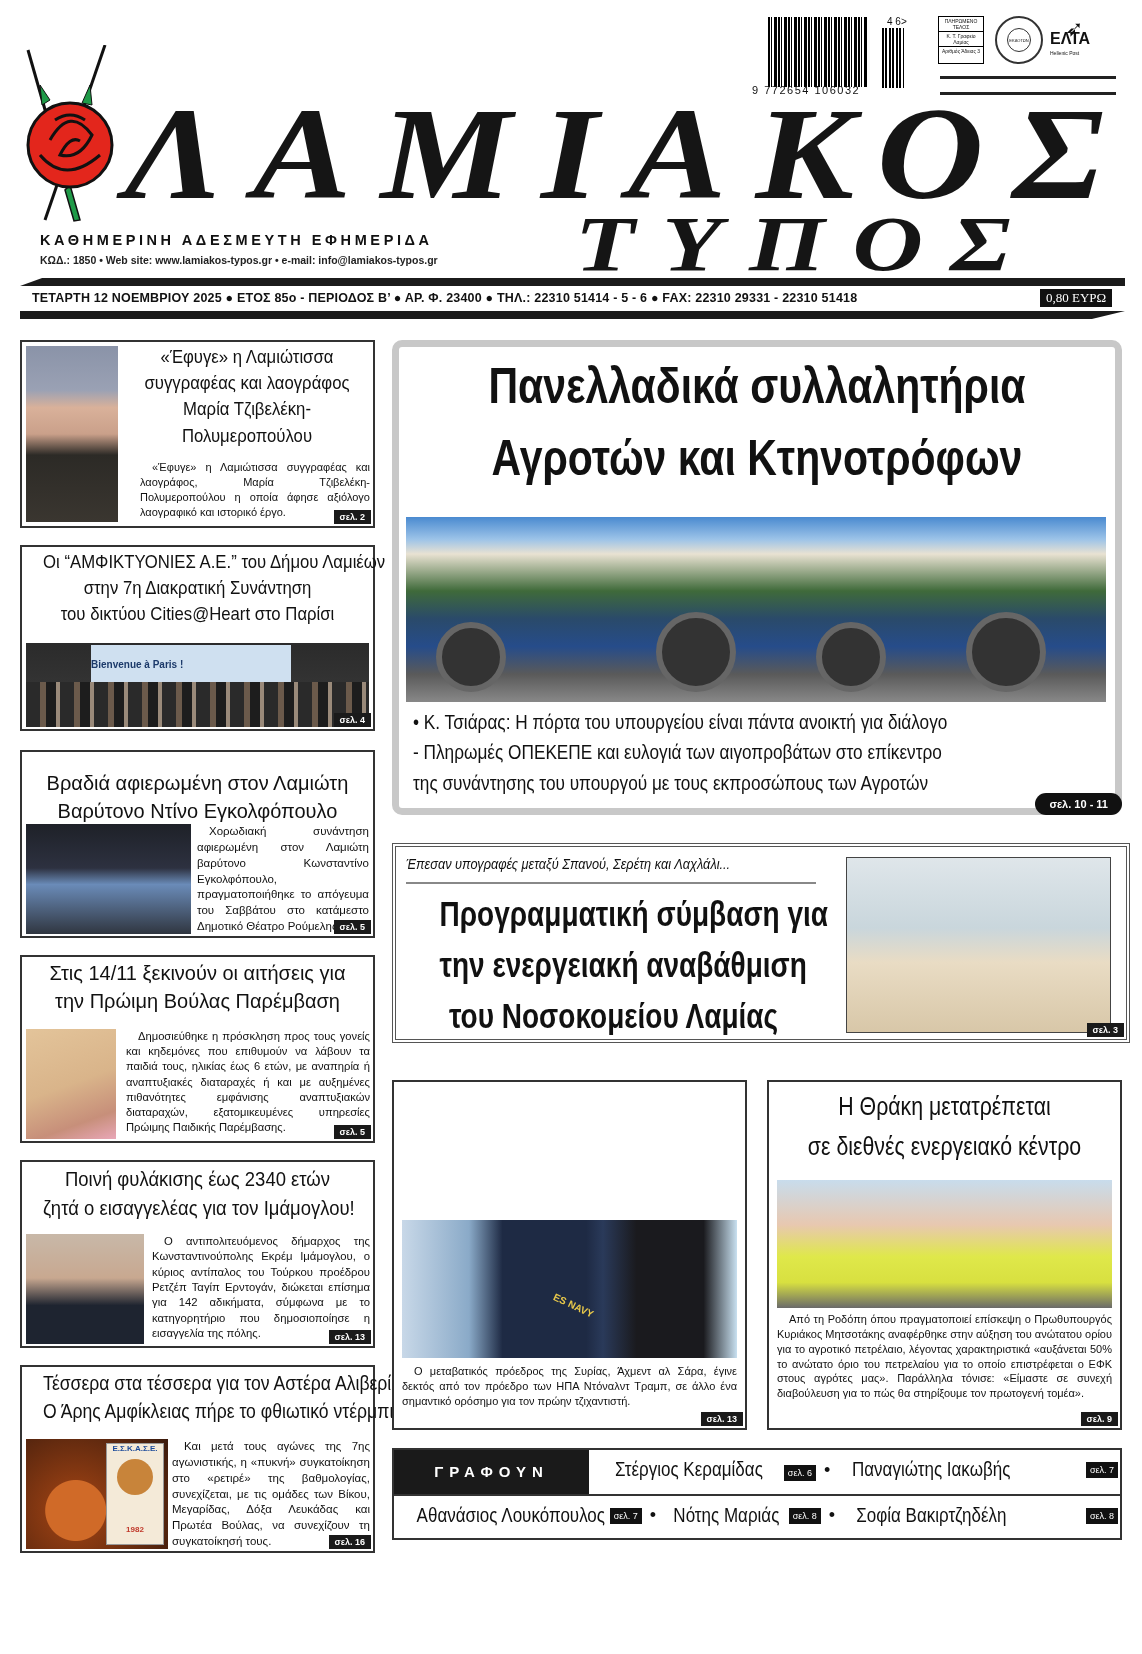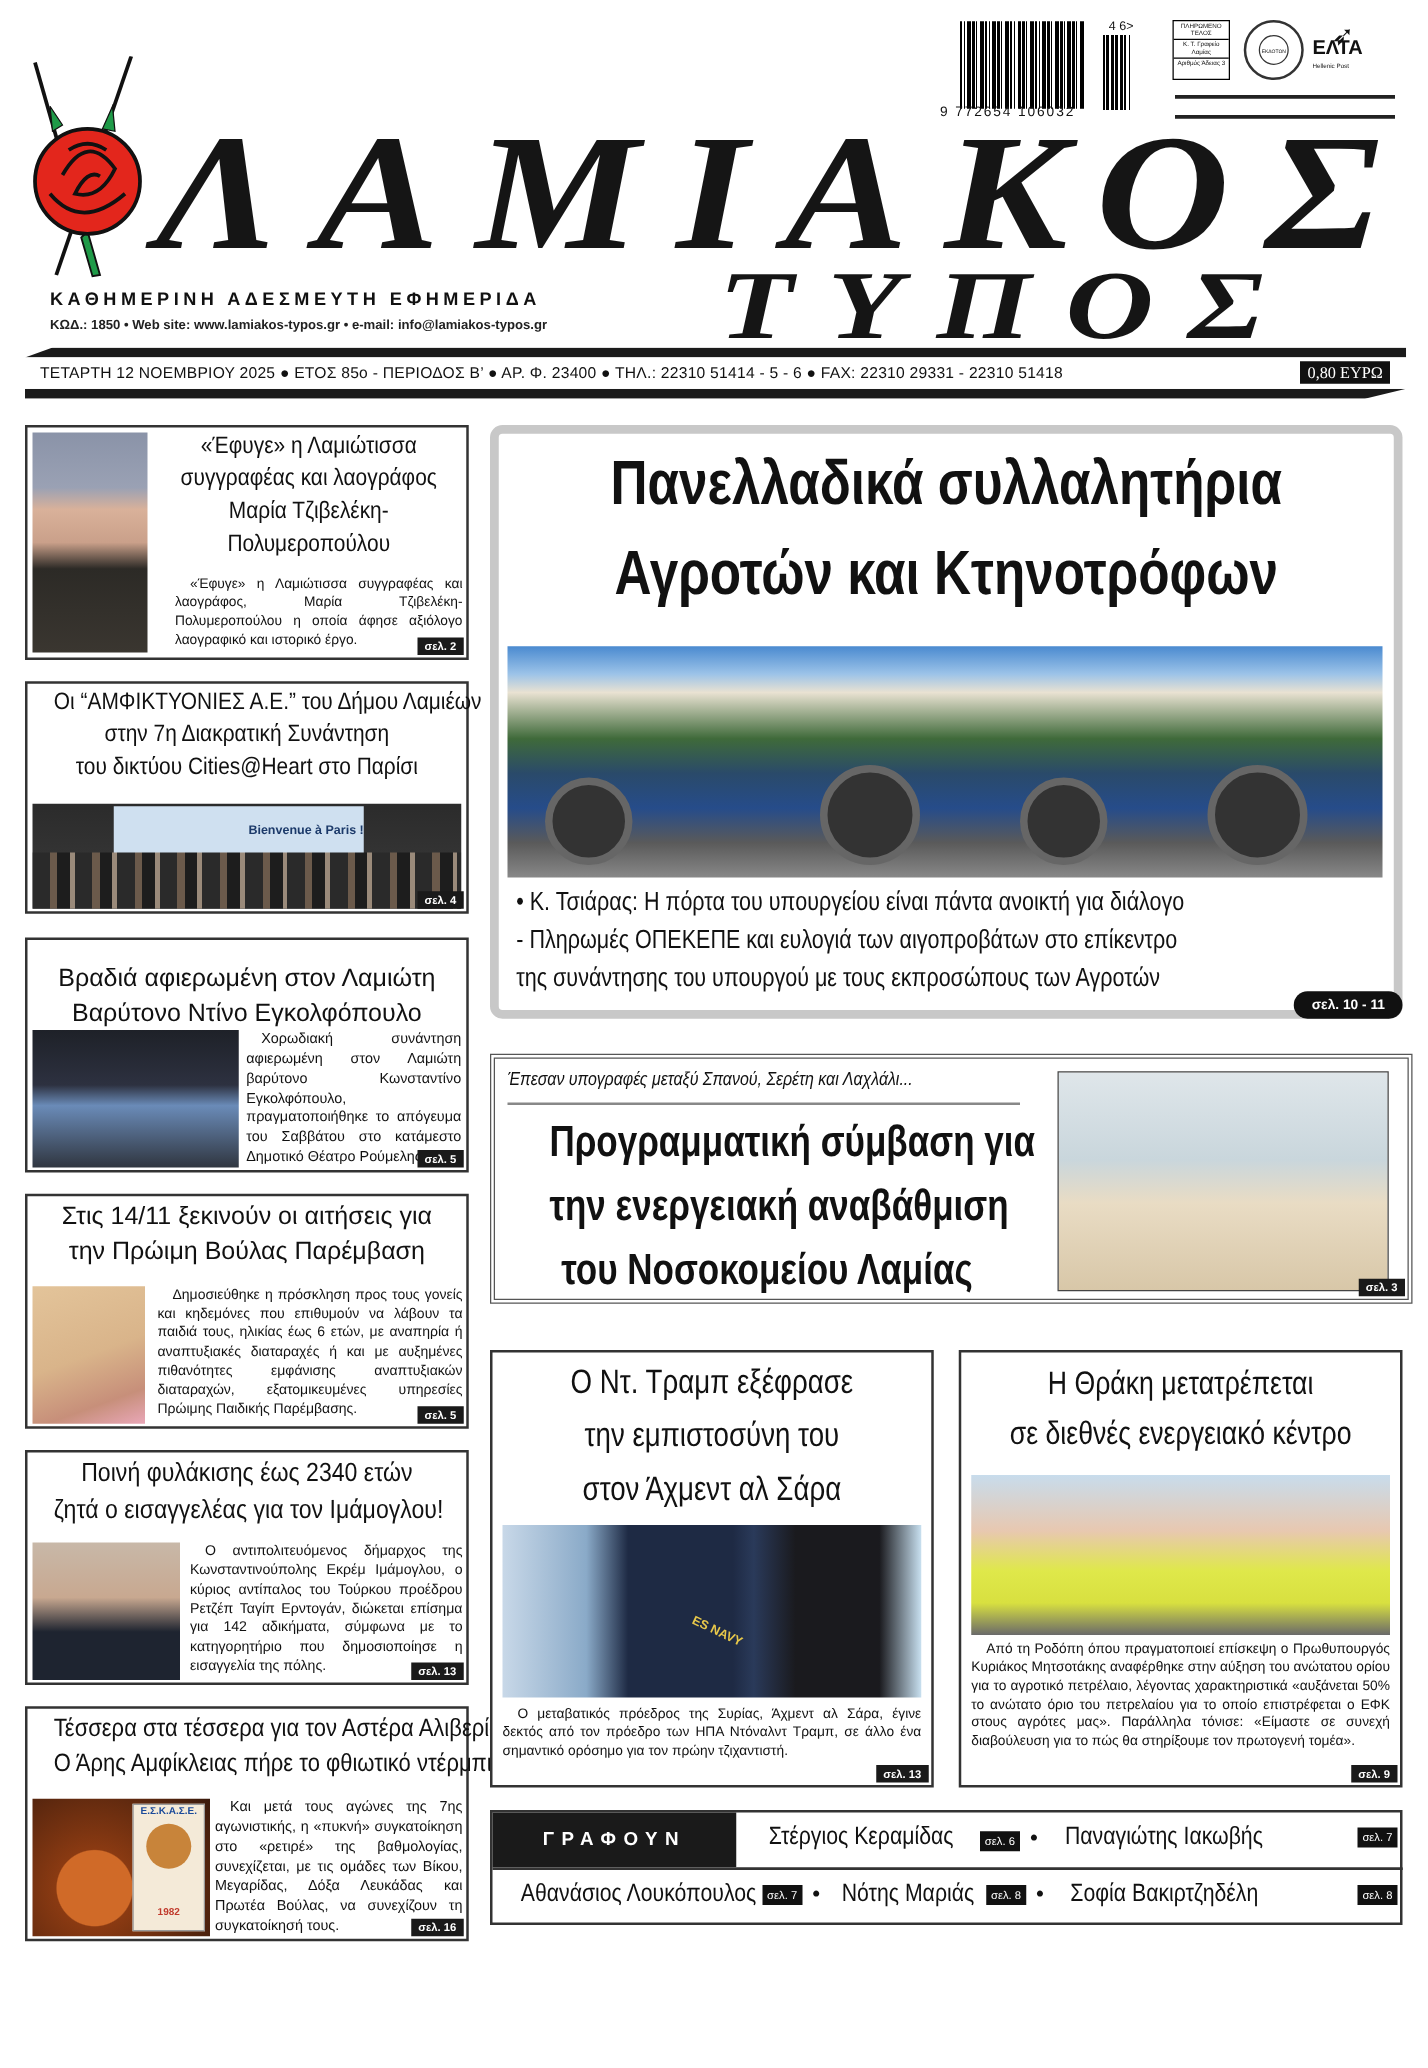--- a/index.html
+++ b/index.html
@@ -20,21 +20,21 @@
 .stamp{left:995px;top:16px;width:48px;height:48px;border:2px solid #333;border-radius:50%;display:flex;align-items:center;justify-content:center}
 .stamp span{width:24px;height:24px;border:1.5px solid #333;border-radius:50%;font-size:4px;display:flex;align-items:center;justify-content:center}
 .elta{left:1050px;top:30px;font-size:16px;font-weight:bold}
 .elta-sub{left:1050px;top:50px;font-size:5px}
 .elta-bird{left:1065px;top:16px;font-size:22px}
 .hr1{left:940px;top:76px;width:176px;height:3px;background:#222}
 .hr2{left:940px;top:92px;width:176px;height:3px;background:#222}
 
 .bar-top{left:20px;top:278px;width:1105px;height:8px;background:#1b1b1b;clip-path:polygon(2% 0,100% 0,100% 100%,0 100%)}
 .bar-bot{left:20px;top:311px;width:1105px;height:8px;background:#1b1b1b;clip-path:polygon(0 0,100% 0,97% 100%,0 100%)}
-.dateline{left:32px;top:291px;font-size:12.5px;font-weight:normal;white-space:nowrap;letter-spacing:.2px}
+.dateline{left:32px;top:291px;font-size:12.5px;font-weight:bold;white-space:nowrap;letter-spacing:.2px}
 .price{left:1040px;top:289px;background:#111;color:#fff;font-family:"Liberation Serif",serif;font-size:13px;padding:1px 6px}
 
 .lbox{left:20px;width:355px;border:2px solid #333;background:#fff}
 .lbox .hd{font-family:"Liberation Sans",sans-serif;text-align:center;line-height:1.38;font-size:19px;transform:scaleX(.88);transform-origin:center;white-space:nowrap}
 .body-text{font-size:11px;line-height:1.35;text-align:justify;text-indent:12px}
 .page-tag{background:#1a1a1a;color:#fff;font-size:9px;font-weight:bold;padding:2px 6px;position:absolute;right:2px;bottom:2px}
 .photo{position:absolute;overflow:hidden}
 
 .main-box{left:392px;top:340px;width:730px;height:475px;border:7px solid #c8c8c8;border-radius:10px;background:#fff}
 .main-hd{position:absolute;left:0;width:100%;text-align:center;font-size:50px;font-weight:bold;transform:scaleX(.82);transform-origin:center;white-space:nowrap;line-height:1.25}
@@ -100,21 +100,21 @@
   <div class="page-tag">σελ. 2</div>
 </div>
 
 <div class="abs lbox" style="top:545px;height:186px">
   <div style="padding-top:2px">
     <div class="hd">Οι “ΑΜΦΙΚΤΥΟΝΙΕΣ Α.Ε.” του Δήμου Λαμιέων</div>
     <div class="hd">στην 7η Διακρατική Συνάντηση</div>
     <div class="hd">του δικτύου Cities@Heart στο Παρίσι</div>
   </div>
   <div class="photo" style="left:4px;top:96px;width:343px;height:84px;background:linear-gradient(180deg,#2b2b2b 0%,#3c3c3c 100%)">
-    <div style="position:absolute;left:65px;top:2px;width:200px;height:40px;background:#cfe0f0;text-align:right;font-size:10px;color:#1c3a6a;padding-top:14px;font-weight:bold">Bienvenue à Paris !</div>
+    <div style="position:absolute;left:65px;top:2px;width:200px;height:40px;background:#cfe0f0;text-align:left;font-size:10px;color:#1c3a6a;padding-top:14px;font-weight:bold">Bienvenue à Paris !</div>
     <div style="position:absolute;left:0;bottom:0;width:100%;height:45px;background:repeating-linear-gradient(90deg,#2a2a2a 0 14px,#6b5a4b 14px 20px,#1d1d1d 20px 30px,#9a8a7a 30px 34px)"></div>
   </div>
   <div class="page-tag">σελ. 4</div>
 </div>
 
 <div class="abs lbox" style="top:750px;height:188px">
   <div style="padding-top:18px">
     <div class="hd" style="font-size:20px;transform:none">Βραδιά αφιερωμένη στον Λαμιώτη</div>
     <div class="hd" style="font-size:20px;transform:none">Βαρύτονο Ντίνο Εγκολφόπουλο</div>
   </div>
@@ -182,25 +182,20 @@
   <div class="abs" style="left:0;top:42px;width:435px">
     <div style="font-size:35px;font-weight:bold;text-align:center;transform:scaleX(.8);white-space:nowrap;line-height:1.45">Προγραμματική σύμβαση για</div>
     <div style="font-size:35px;font-weight:bold;text-align:center;transform:scaleX(.8);white-space:nowrap;line-height:1.45">την ενεργειακή αναβάθμιση</div>
     <div style="font-size:35px;font-weight:bold;text-align:center;transform:scaleX(.8);white-space:nowrap;line-height:1.45">του Νοσοκομείου Λαμίας</div>
   </div>
   <div class="photo" style="left:450px;top:10px;width:265px;height:176px;background:linear-gradient(180deg,#dfe6ea 0%,#c9d6dc 40%,#e9dcc4 60%,#d8c7a8 100%);border:1px solid #444"></div>
   <div class="page-tag">σελ. 3</div>
 </div>
 
 <div class="abs wbox" style="left:392px;top:1080px;width:355px;height:350px">
-  <div style="padding-top:2px">
-    <div class="gr-hd" style="font-size:27px;line-height:1.6">Ο Ντ. Τραμπ εξέφρασε</div>
-    <div class="gr-hd" style="font-size:27px;line-height:1.6">την εμπιστοσύνη του</div>
-    <div class="gr-hd" style="font-size:27px;line-height:1.6">στον Άχμεντ αλ Σάρα</div>
-  </div>
   <div class="photo" style="left:8px;top:138px;width:335px;height:138px;background:linear-gradient(90deg,#c8d8e8 0%,#8aaac8 20%,#1e2a44 30%,#1e2a44 55%,#2a3a5a 60%,#1a1a1e 70%,#1a1a1e 90%,#c8e0f0 100%)">
     <div style="position:absolute;left:150px;top:80px;font-size:10px;color:#e8c84a;font-weight:bold;transform:rotate(25deg)">ES NAVY</div>
   </div>
   <div class="abs body-text" style="left:8px;top:282px;width:335px;font-size:11px">Ο μεταβατικός πρόεδρος της Συρίας, Άχμεντ αλ Σάρα, έγινε δεκτός από τον πρόεδρο των ΗΠΑ Ντόναλντ Τραμπ, σε άλλο ένα σημαντικό ορόσημο για τον πρώην τζιχαντιστή.</div>
   <div class="page-tag">σελ. 13</div>
 </div>
 
 <div class="abs wbox" style="left:767px;top:1080px;width:355px;height:350px">
   <div style="padding-top:4px">
     <div class="gr-hd" style="font-size:26px;line-height:1.55">Η Θράκη μετατρέπεται</div>

